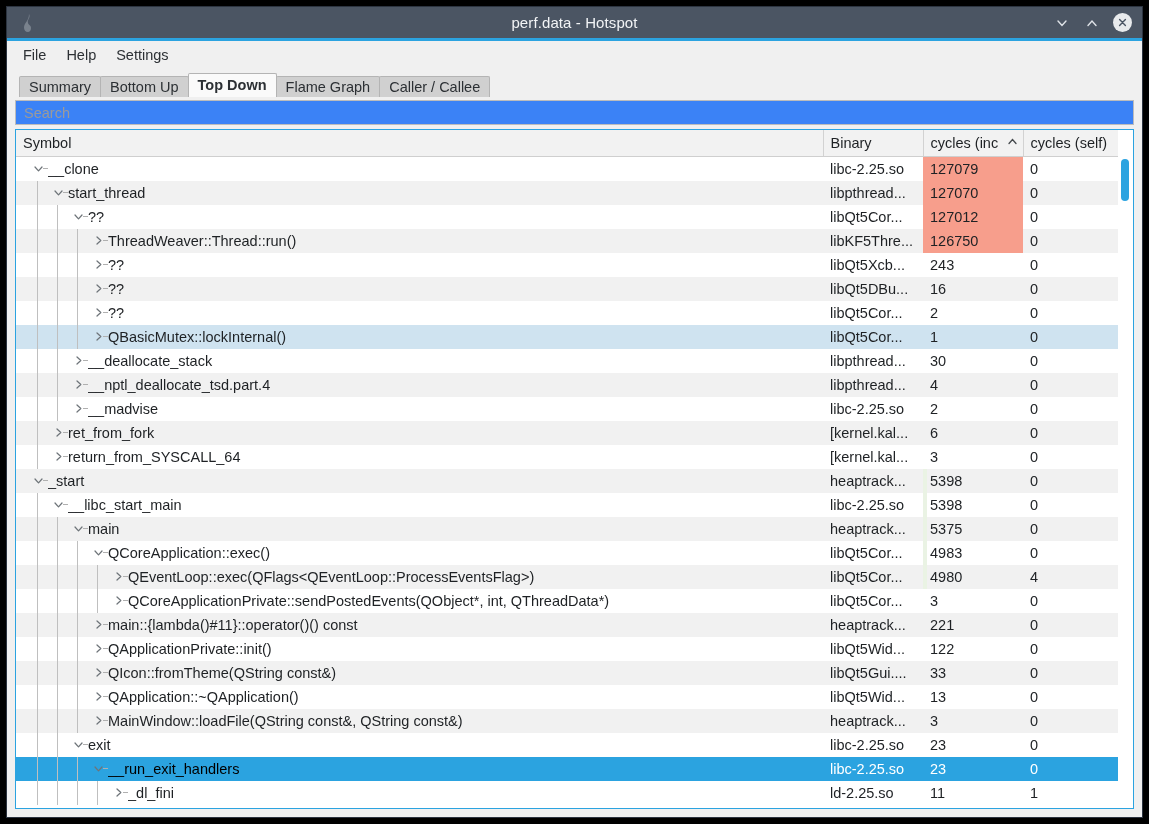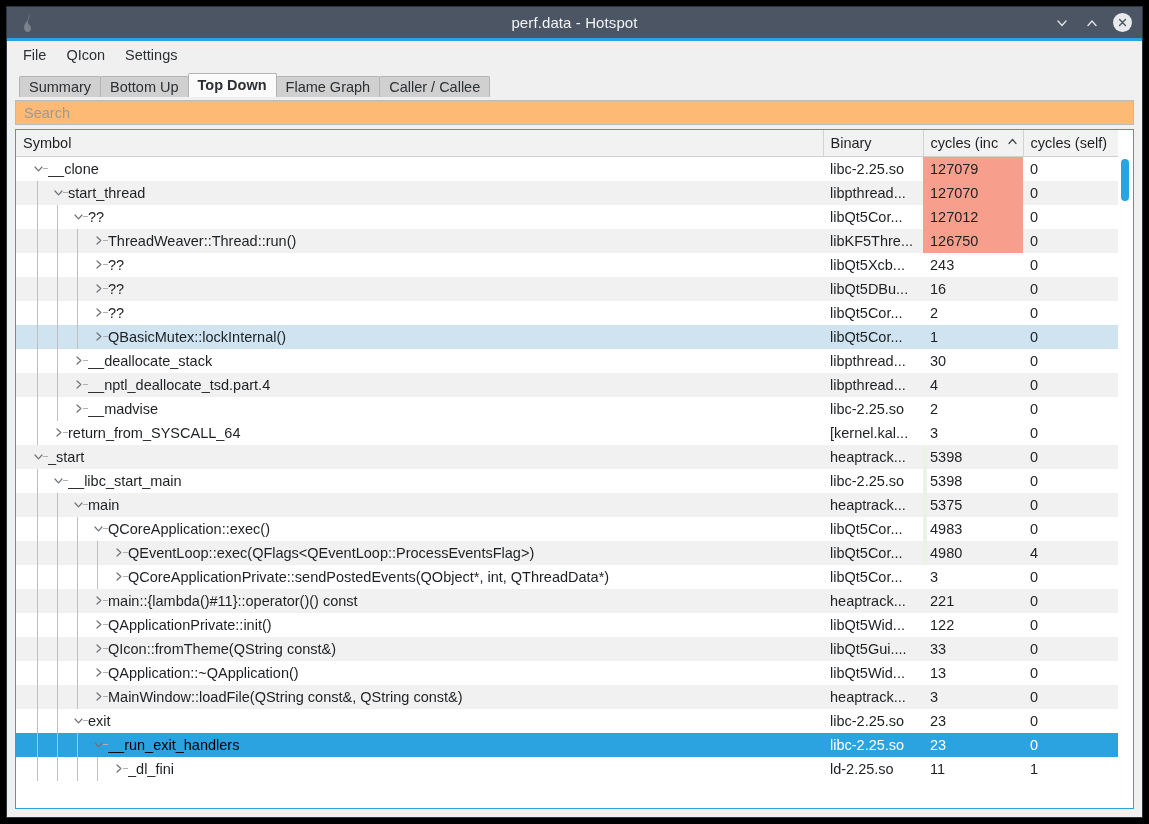--- a/index.html
+++ b/index.html
@@ -140,21 +140,21 @@
   
   #searchwrap {
     flex: 0 0 32px;
     padding: 3px 8px 4px 8px;
     box-sizing: border-box;
     background: #f0f0f0;
   }
   #searchbox {
     width: 100%;
     height: 25px;
-    background: #fdba74;
+    background: #3b82f6;
     border: 1px solid #bcbcbc;
     box-sizing: border-box;
     font-size: 14.5px;
     color: #222;
     padding: 4px 8px;
     font-family: "Liberation Sans", "DejaVu Sans", sans-serif;
     outline: none;
   }
   #searchbox::placeholder { color: #9a9a9a; opacity: 1; }
 
@@ -326,21 +326,21 @@
       <span class="win-btn close">
         <svg width="13" height="13" viewBox="0 0 13 13">
             <path d="M3.6 3.6 L9.4 9.4 M9.4 3.6 L3.6 9.4" fill="none" stroke="currentColor" stroke-width="1.4" stroke-linecap="round"></path>
           </svg>
       </span>
     </span>
   </div>
 
   <div id="menubar">
     <span class="menu-item">File</span>
-    <span class="menu-item">QIcon</span>
+    <span class="menu-item">Help</span>
     <span class="menu-item">Settings</span>
   </div>
 
   <div id="tabbar">
     <span class="tab">Summary</span>
     <span class="tab">Bottom Up</span>
     <span class="tab active">Top Down</span>
     <span class="tab">Flame Graph</span>
     <span class="tab">Caller / Callee</span>
   </div>
@@ -578,20 +578,38 @@
                     </svg>
                     <span class="stub"></span>
                   </span>
                   <span class="symlabel">__madvise</span>
                 </div>
               </td>
               <td>libc-2.25.so</td>
               <td class="num"><span class="numtext">2</span></td>
               <td class="num"><span class="numtext">0</span></td>
             </tr>
+            <tr class="alt">
+              <td class="sym">
+                <div class="symrow">
+                  <span class="guide" style="left: 21px;"></span>
+                  <span style="width: 32px; min-width: 32px; height: 24px;"></span>
+                  <span class="twisty">
+                    <svg width="13" height="13" viewBox="0 0 13 13">
+                      <path d="M5 3 L8.8 6.5 L5 10" fill="none" stroke="#6e7479" stroke-width="1.25" stroke-linecap="round" stroke-linejoin="round"></path>
+                    </svg>
+                    <span class="stub"></span>
+                  </span>
+                  <span class="symlabel">ret_from_fork</span>
+                </div>
+              </td>
+              <td>[kernel.kal...</td>
+              <td class="num"><span class="numtext">6</span></td>
+              <td class="num"><span class="numtext">0</span></td>
+            </tr>
             <tr>
               <td class="sym">
                 <div class="symrow">
                   <span class="guide" style="left: 21px;"></span>
                   <span style="width: 32px; min-width: 32px; height: 24px;"></span>
                   <span class="twisty">
                     <svg width="13" height="13" viewBox="0 0 13 13">
                       <path d="M5 3 L8.8 6.5 L5 10" fill="none" stroke="#6e7479" stroke-width="1.25" stroke-linecap="round" stroke-linejoin="round"></path>
                     </svg>
                     <span class="stub"></span>

